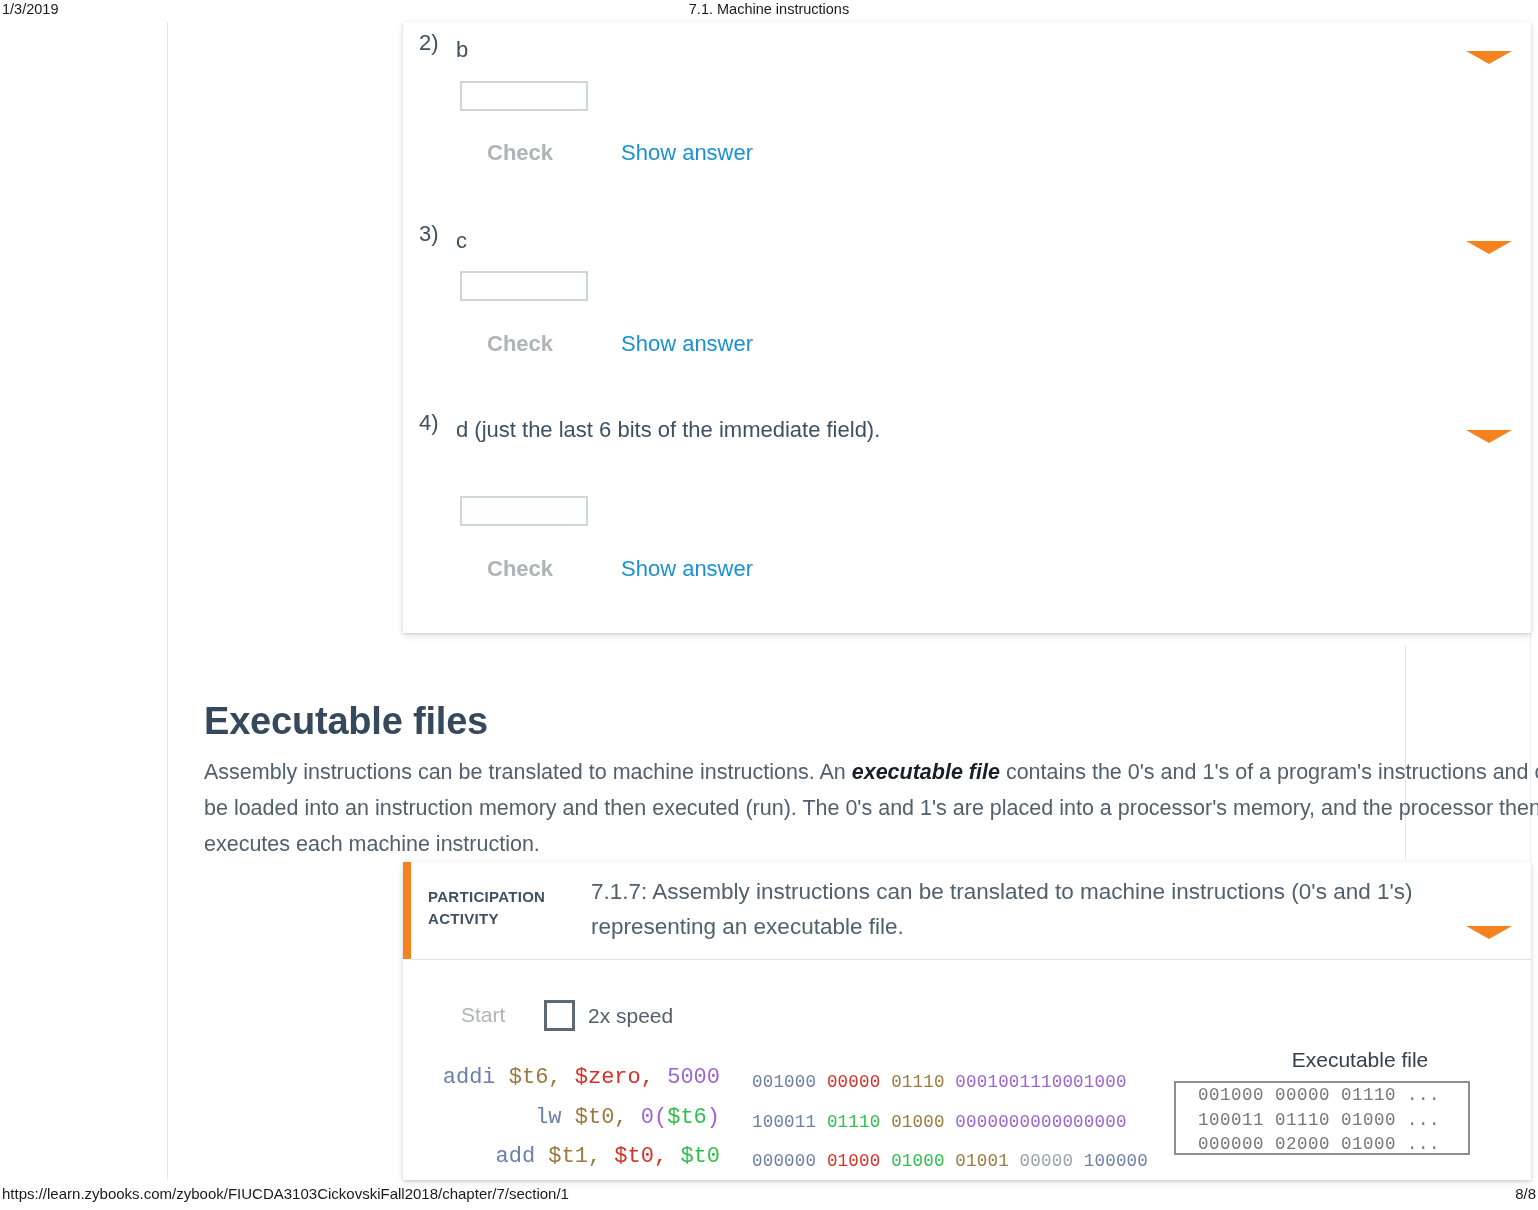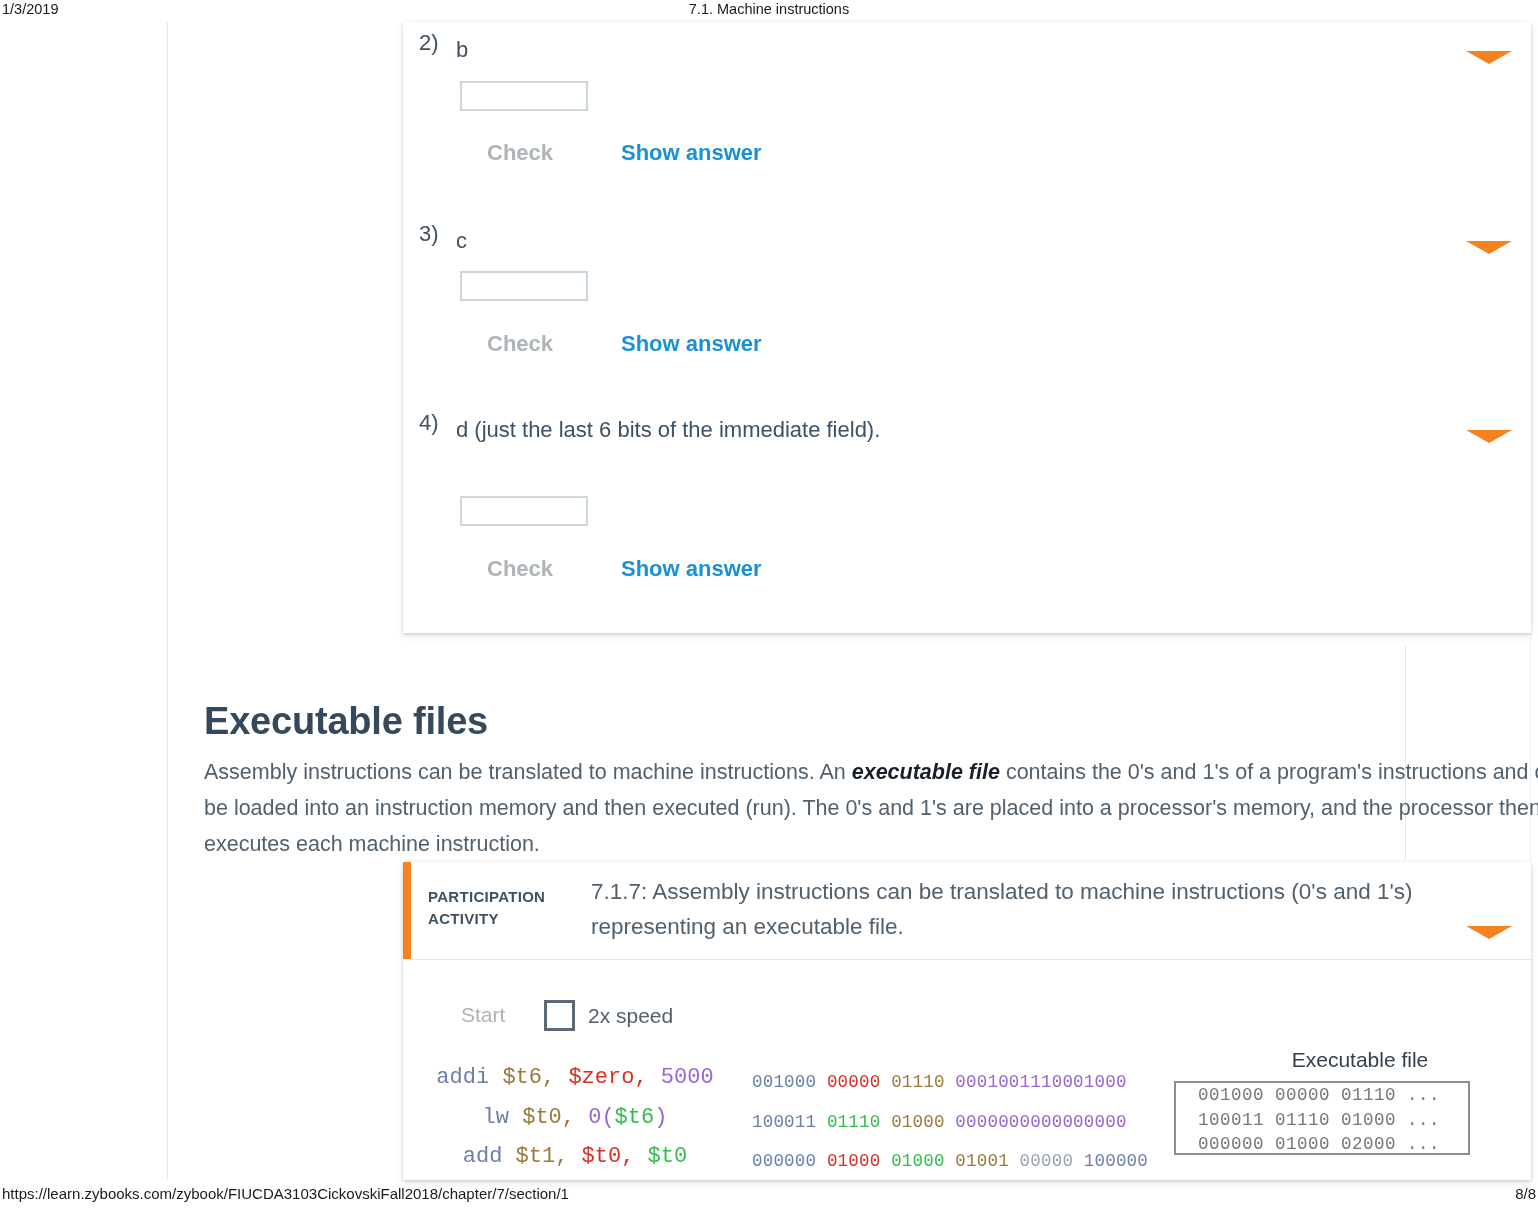--- a/index.html
+++ b/index.html
@@ -160,21 +160,21 @@
     background: none;
     border: none;
     padding: 0;
     font-family: "Liberation Sans", sans-serif;
     cursor: default;
   }
   .q-show {
     position: absolute;
     left: 621px;
     font-size: 22px;
-    font-weight: bold;
+    font-weight: normal;
     color: #1a90d6;
     background: none;
     border: none;
     padding: 0;
     font-family: "Liberation Sans", sans-serif;
     cursor: pointer;
   }
 
   .collapse-arrow {
     position: absolute;
@@ -271,21 +271,21 @@
   }
   .asm-col {
     position: absolute;
     left: 430px;
     top: 1058px;
     width: 290px;
     text-align: right;
     font-size: 22px;
     line-height: 39.5px;
   }
-  .asm-line { white-space: pre; display: block; text-align: center; }
+  .asm-line { white-space: pre; display: block; }
 
   .bin-col {
     position: absolute;
     left: 752px;
     top: 1063px;
     width: 420px;
     font-size: 17.5px;
     line-height: 39.5px;
     letter-spacing: 0.2px;
   }
@@ -402,20 +402,20 @@
 <div class="bin-col mono" id="bin-col">
     <span class="bin-line"><span class="c-op">001000</span><span class="c-rs"> 00000</span><span class="c-rd"> 01110</span><span class="c-imm"> 0001001110001000</span></span>
     <span class="bin-line"><span class="c-op">100011</span><span class="c-rt"> 01110</span><span class="c-rd"> 01000</span><span class="c-imm"> 0000000000000000</span></span>
     <span class="bin-line"><span class="c-op">000000</span><span class="c-rs"> 01000</span><span class="c-rt"> 01000</span><span class="c-rd"> 01001</span><span class="c-sh"> 00000</span><span class="c-fn"> 100000</span></span>
   </div>
 
 <div class="exec-title">Executable file</div>
 <div class="exec-box mono" id="exec-box">
     <span class="exec-line">001000 00000 01110 ...</span>
     <span class="exec-line">100011 01110 01000 ...</span>
-    <span class="exec-line">000000 01000 02000 ...</span>
+    <span class="exec-line">000000 02000 01000 ...</span>
     <span class="exec-line">101011 01110 01001 ...</span>
   </div>
 
 <div class="print-footer">
   <span class="pf-url">https://learn.zybooks.com/zybook/FIUCDA3103CickovskiFall2018/chapter/7/section/1</span>
   <span class="pf-page">8/8</span>
 </div>
 
 </body></html>

